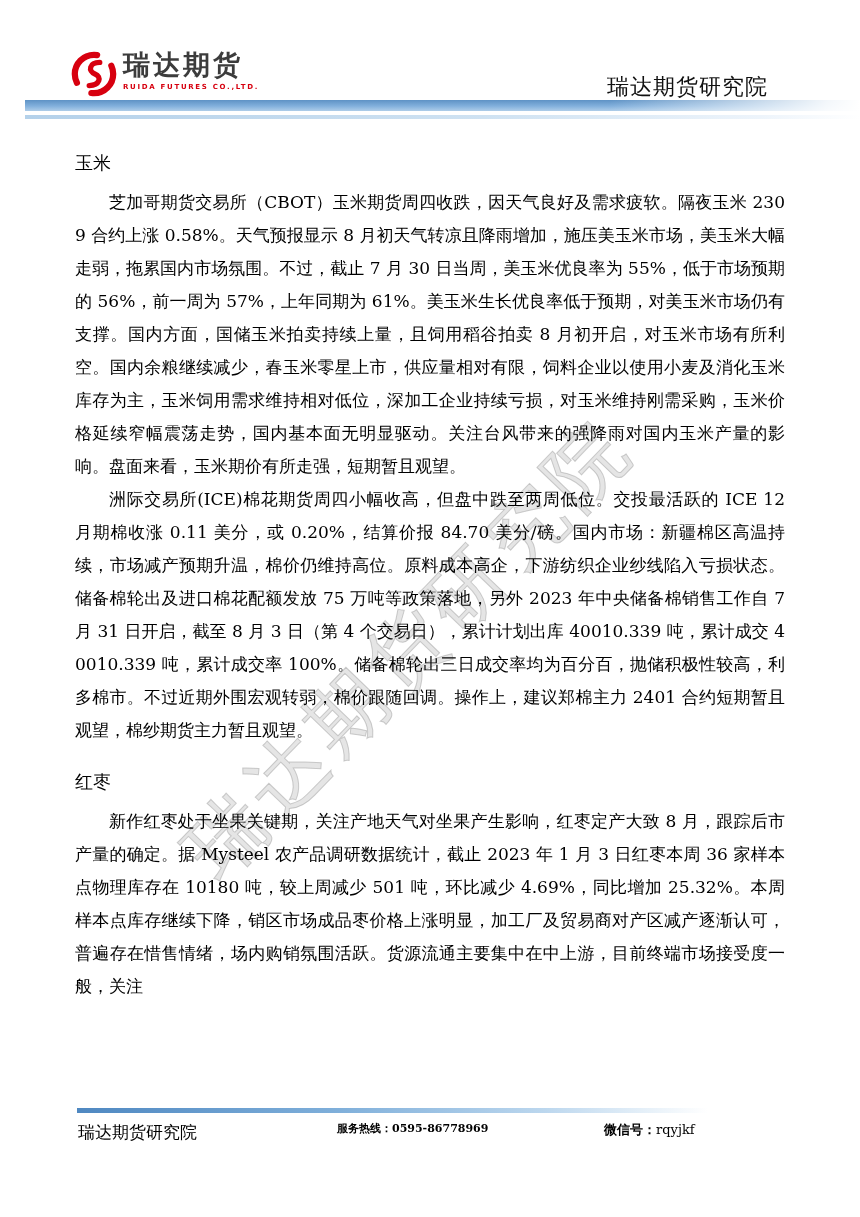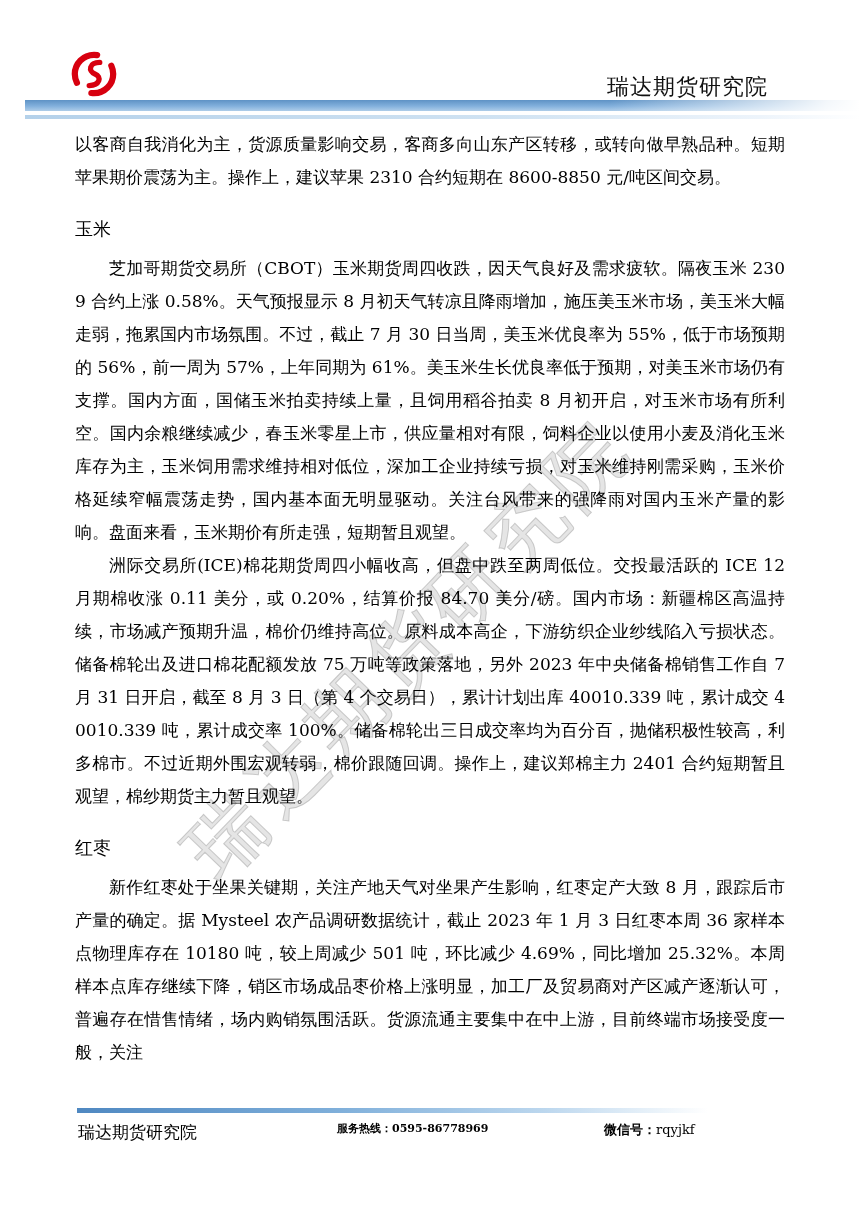--- a/index.html
+++ b/index.html
@@ -79,29 +79,32 @@
 
 <div class="page">
 
   <div class="logo-wrap">
     <svg class="logo-icon" viewBox="0 0 50 50" aria-hidden="true">
       <g fill="none" stroke="#d7000f" stroke-linecap="round">
         <circle cx="25" cy="25" r="20" stroke-width="6.5" stroke-dasharray="44 19" stroke-dashoffset="10"></circle>
         <path d="M31 13 C 20 13 18.5 22 26 25 C 33.5 28 31 37 20 37" stroke-width="5.5"></path>
       </g>
     </svg>
+    <div class="logo-text">
+      <div class="logo-cn">瑞达期货</div>
+      <div class="logo-en">RUIDA FUTURES CO.,LTD.</div>
+    </div>
   </div>
   <div class="institute-title">瑞达期货研究院</div>
   <div class="bar-main"></div>
   <div class="bar-sub"></div>
 
   <div class="watermark">瑞达期货研究院</div>
 
   <main>
-    <p class="para no-indent">以客商自我消化为主，货源质量影响交易，客商多向山东产区转移，或转向做早熟品种。短期苹果期价震荡为主。操作上，建议苹果 2310 合约短期在 8600-8850 元/吨区间交易。</p>
 
     <h2 class="sec">玉米</h2>
     <p class="para">芝加哥期货交易所（CBOT）玉米期货周四收跌，因天气良好及需求疲软。隔夜玉米 2309 合约上涨 0.58%。天气预报显示 8 月初天气转凉且降雨增加，施压美玉米市场，美玉米大幅走弱，拖累国内市场氛围。不过，截止 7 月 30 日当周，美玉米优良率为 55%，低于市场预期的 56%，前一周为 57%，上年同期为 61%。美玉米生长优良率低于预期，对美玉米市场仍有支撑。国内方面，国储玉米拍卖持续上量，且饲用稻谷拍卖 8 月初开启，对玉米市场有所利空。国内余粮继续减少，春玉米零星上市，供应量相对有限，饲料企业以使用小麦及消化玉米库存为主，玉米饲用需求维持相对低位，深加工企业持续亏损，对玉米维持刚需采购，玉米价格延续窄幅震荡走势，国内基本面无明显驱动。关注台风带来的强降雨对国内玉米产量的影响。盘面来看，玉米期价有所走强，短期暂且观望。</p>
 
     <p class="para">洲际交易所(ICE)棉花期货周四小幅收高，但盘中跌至两周低位。交投最活跃的 ICE 12 月期棉收涨 0.11 美分，或 0.20%，结算价报 84.70 美分/磅。国内市场：新疆棉区高温持续，市场减产预期升温，棉价仍维持高位。原料成本高企，下游纺织企业纱线陷入亏损状态。储备棉轮出及进口棉花配额发放 75 万吨等政策落地，另外 2023 年中央储备棉销售工作自 7 月 31 日开启，截至 8 月 3 日（第 4 个交易日），累计计划出库 40010.339 吨，累计成交 40010.339 吨，累计成交率 100%。储备棉轮出三日成交率均为百分百，抛储积极性较高，利多棉市。不过近期外围宏观转弱，棉价跟随回调。操作上，建议郑棉主力 2401 合约短期暂且观望，棉纱期货主力暂且观望。</p>
 
     <h2 class="sec">红枣</h2>
     <p class="para">新作红枣处于坐果关键期，关注产地天气对坐果产生影响，红枣定产大致 8 月，跟踪后市产量的确定。据 Mysteel 农产品调研数据统计，截止 2023 年 1 月 3 日红枣本周 36 家样本点物理库存在 10180 吨，较上周减少 501 吨，环比减少 4.69%，同比增加 25.32%。本周样本点库存继续下降，销区市场成品枣价格上涨明显，加工厂及贸易商对产区减产逐渐认可，普遍存在惜售情绪，场内购销氛围活跃。货源流通主要集中在中上游，目前终端市场接受度一般，关注</p>
   </main>
 

